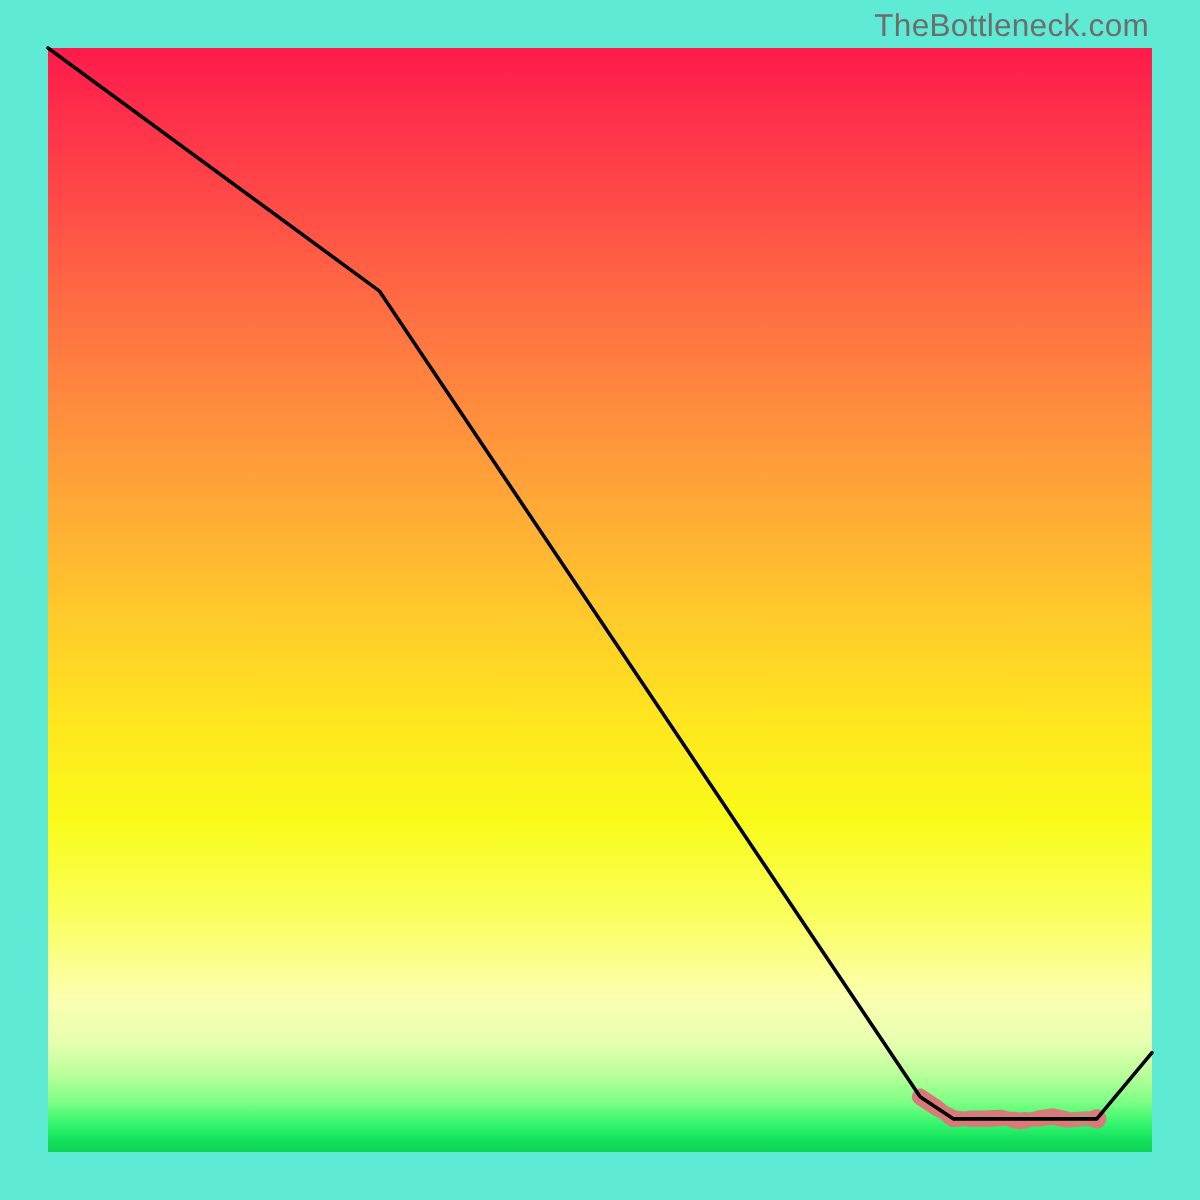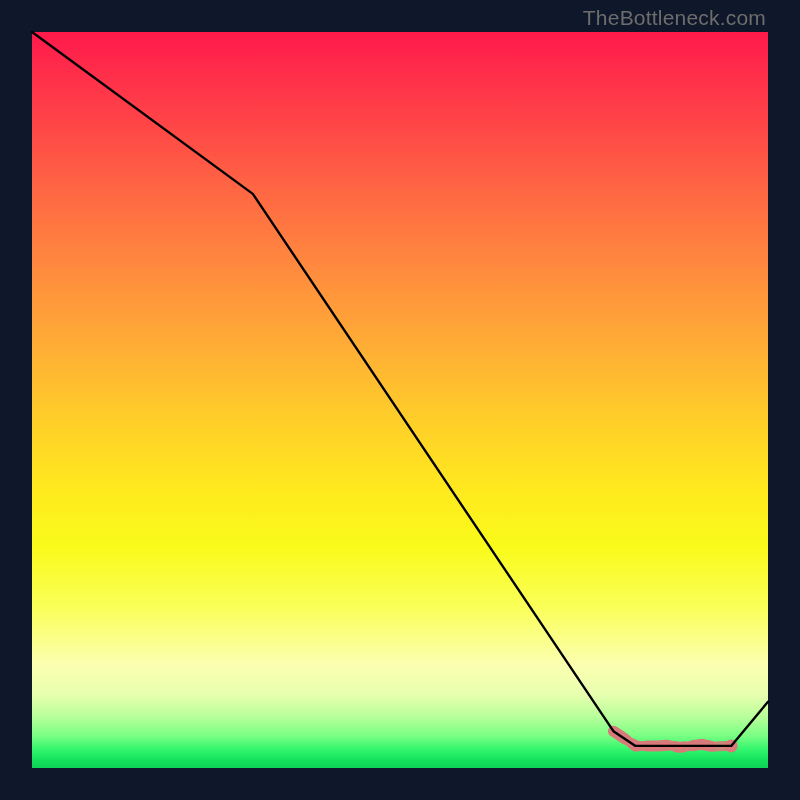--- a/index.html
+++ b/index.html
@@ -8,21 +8,21 @@
     width: 800px;
     height: 800px;
     background: #000;
     overflow: hidden;
     font-family: Arial, Helvetica, sans-serif;
   }
   .stage {
     position: relative;
     width: 800px;
     height: 800px;
-    background: #0f172a;
+    background: #5eead4;
   }
   .plot {
     position: absolute;
     left: 32px;
     top: 32px;
     width: 736px;
     height: 736px;
     
     background: linear-gradient(
       to bottom,

